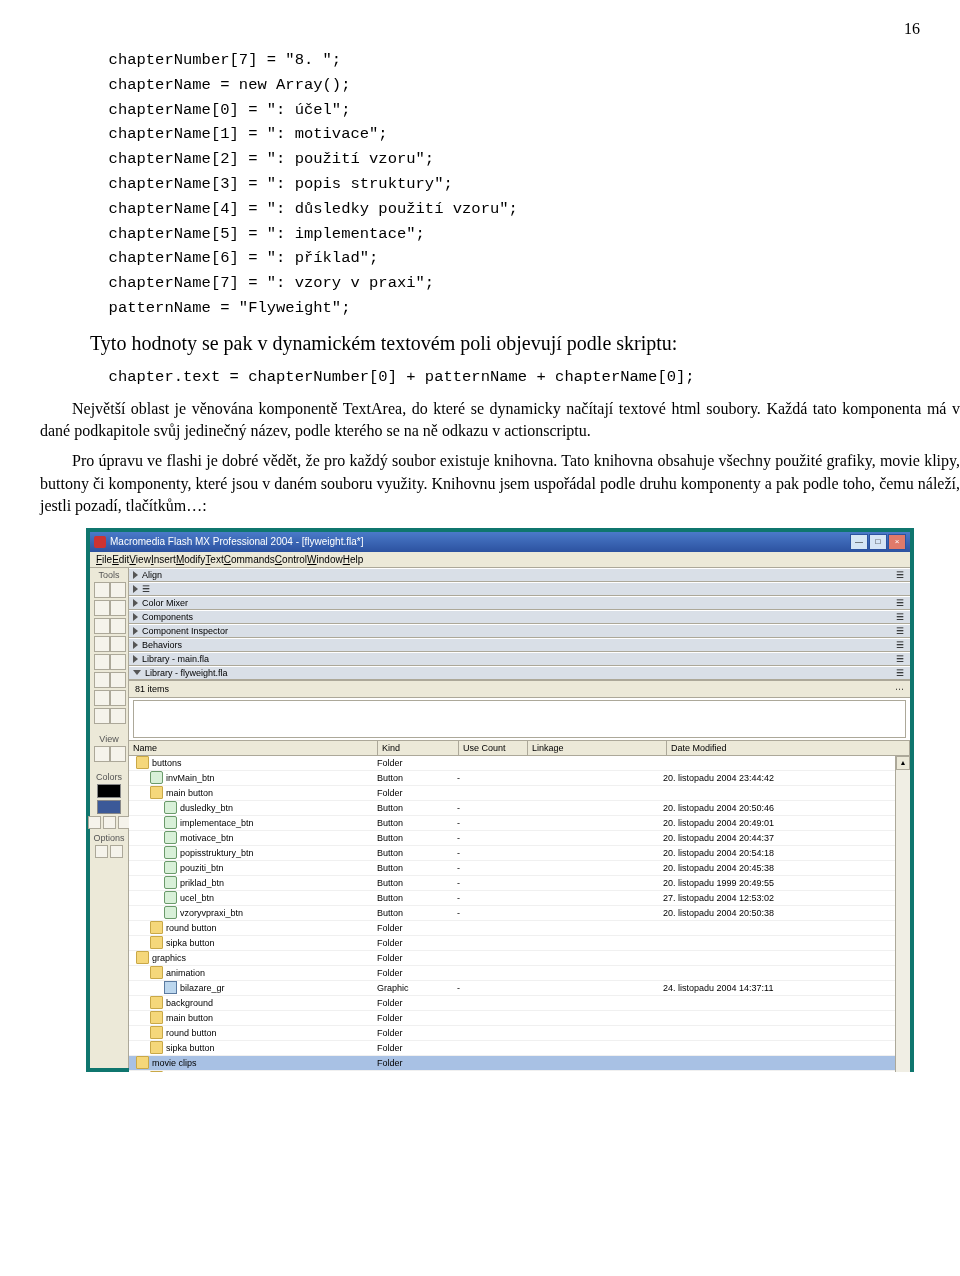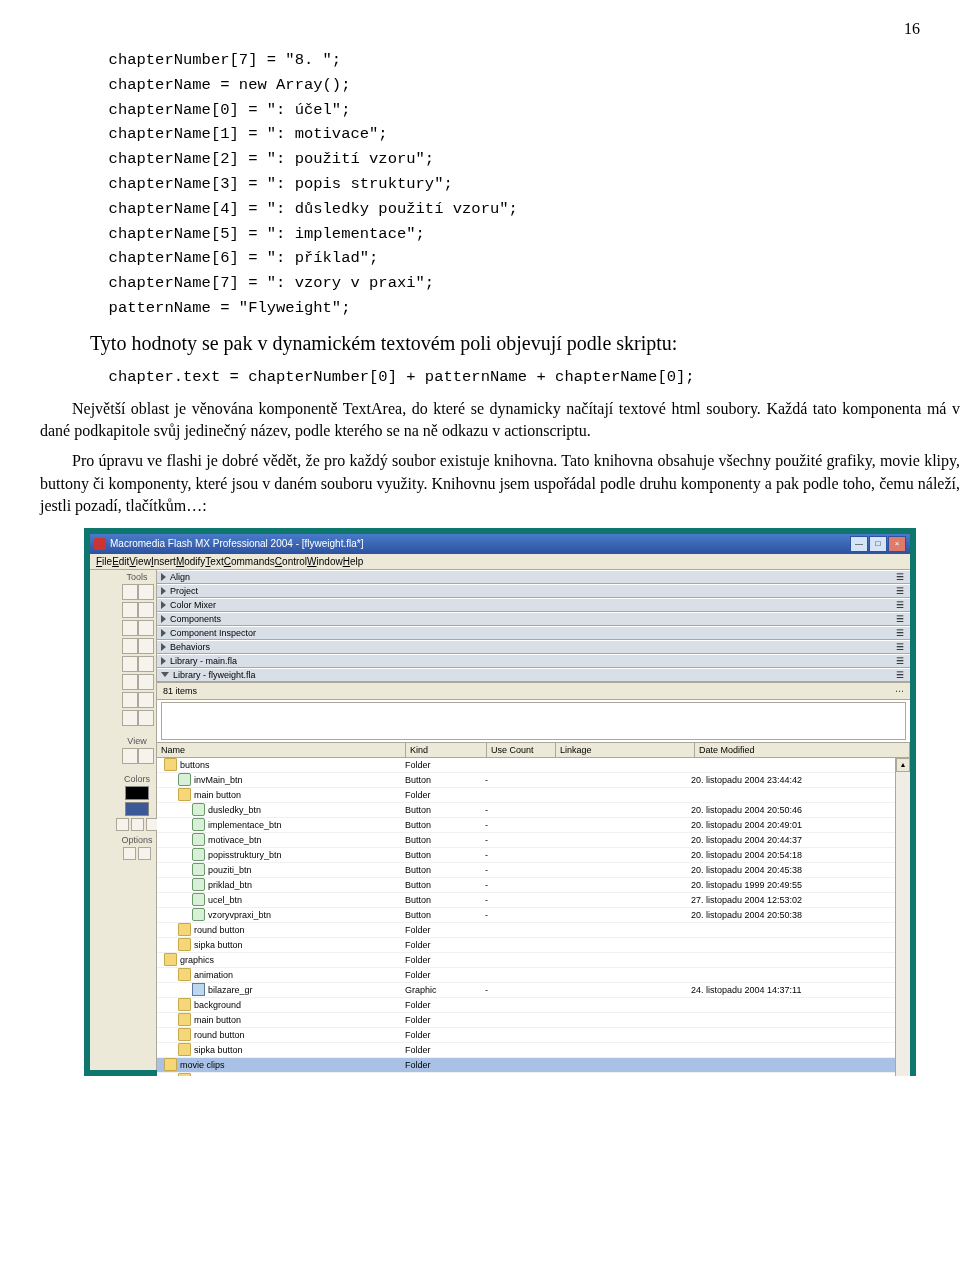--- a/index.html
+++ b/index.html
@@ -46,21 +46,21 @@
   .screenshot-wrap {
     margin-top: 10px;
     display: flex;
     justify-content: center;
   }
   .flash-window {
     width: 820px;
     font-family: Tahoma, Arial, sans-serif;
     font-size: 10px;
     color: #000;
-    border: 6px solid #0f766e;
+    border: 4px solid #0f766e;
     background: #ece9d8;
   }
   .titlebar {
     background: linear-gradient(#4a7ac9, #2c52a0);
     color: #fff;
     display: flex;
     align-items: center;
     justify-content: space-between;
     padding: 2px 4px;
     height: 16px;
@@ -92,21 +92,20 @@
     height: 500px;
   }
   .tools {
     width: 38px;
     background: #ece9d8;
     border-right: 1px solid #aca899;
     display: flex;
     flex-direction: column;
     align-items: center;
     padding-top: 2px;
-    padding-left: 28px;
   }
   .tools-title {
     font-size: 9px;
     color: #555;
     margin-bottom: 2px;
   }
   .tool-grid {
     display: grid;
     grid-template-columns: repeat(2, 14px);
     gap: 2px;
@@ -372,21 +371,20 @@
 
         <div class="panels">
           <div id="panel-list">
               <div class="panel-head">
                 <span class="tri"></span>
                 <span class="name">Align</span>
                 <span class="gear">☰</span>
               </div>
               <div class="panel-head">
                 <span class="tri"></span>
-                <span class="name">Project</span>
                 <span class="gear">☰</span>
               </div>
               <div class="panel-head">
                 <span class="tri"></span>
                 <span class="name">Color Mixer</span>
                 <span class="gear">☰</span>
               </div>
               <div class="panel-head">
                 <span class="tri"></span>
                 <span class="name">Components</span>

